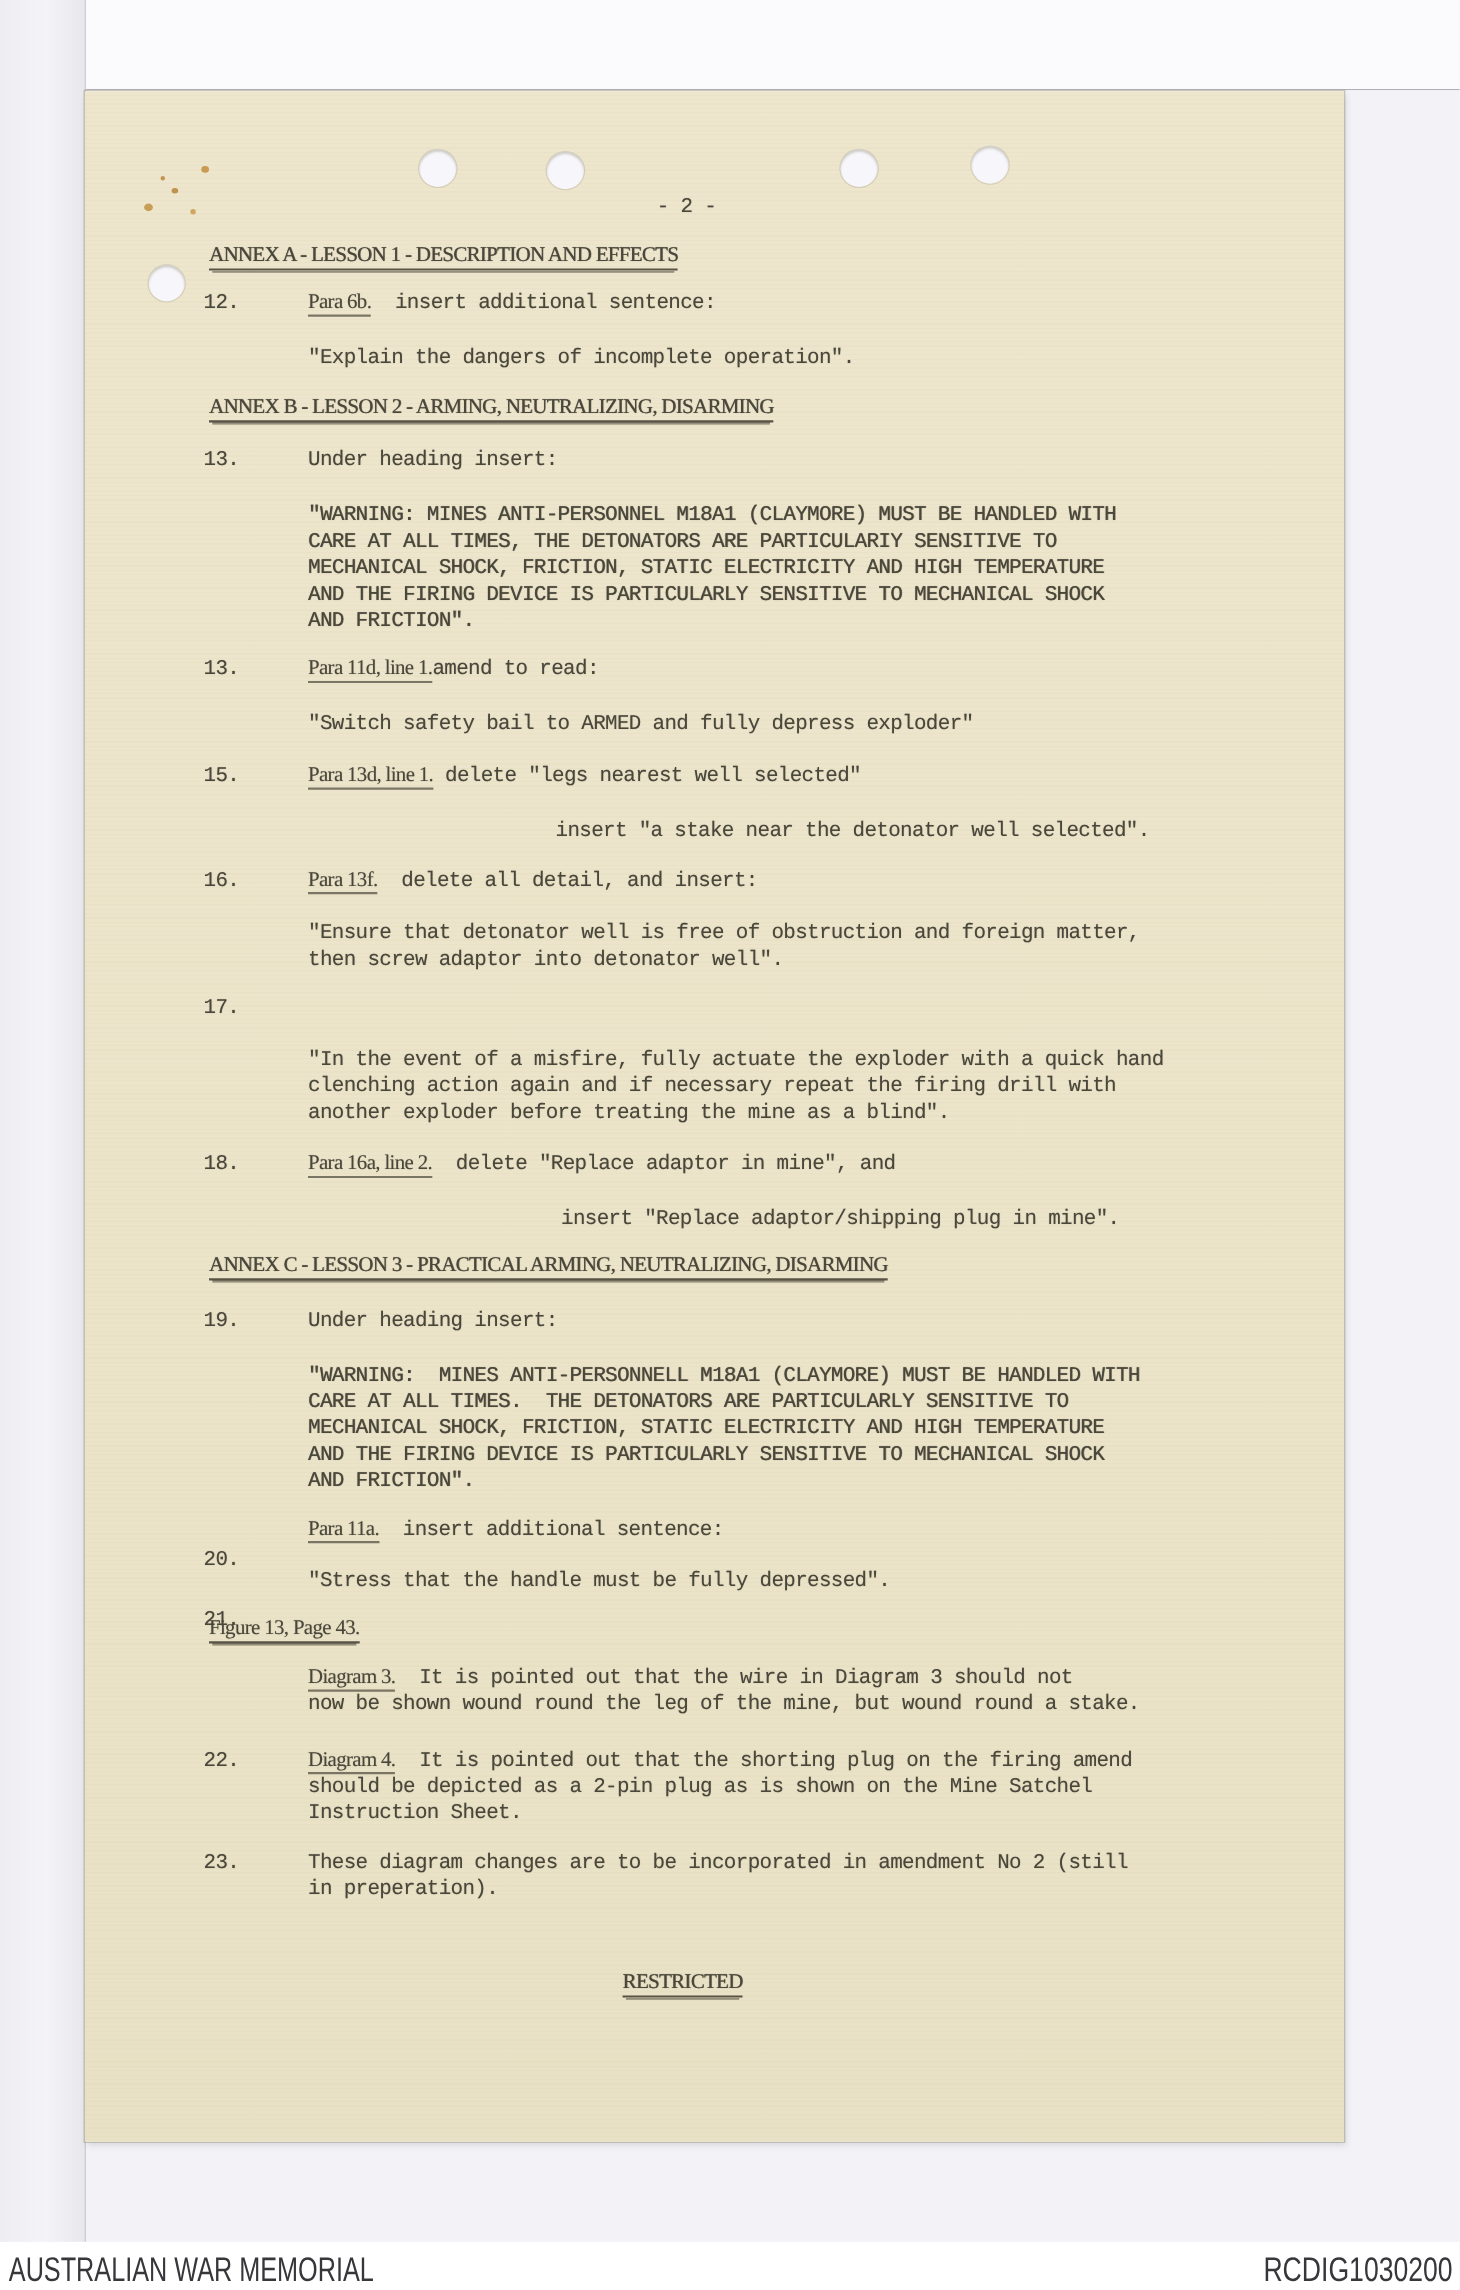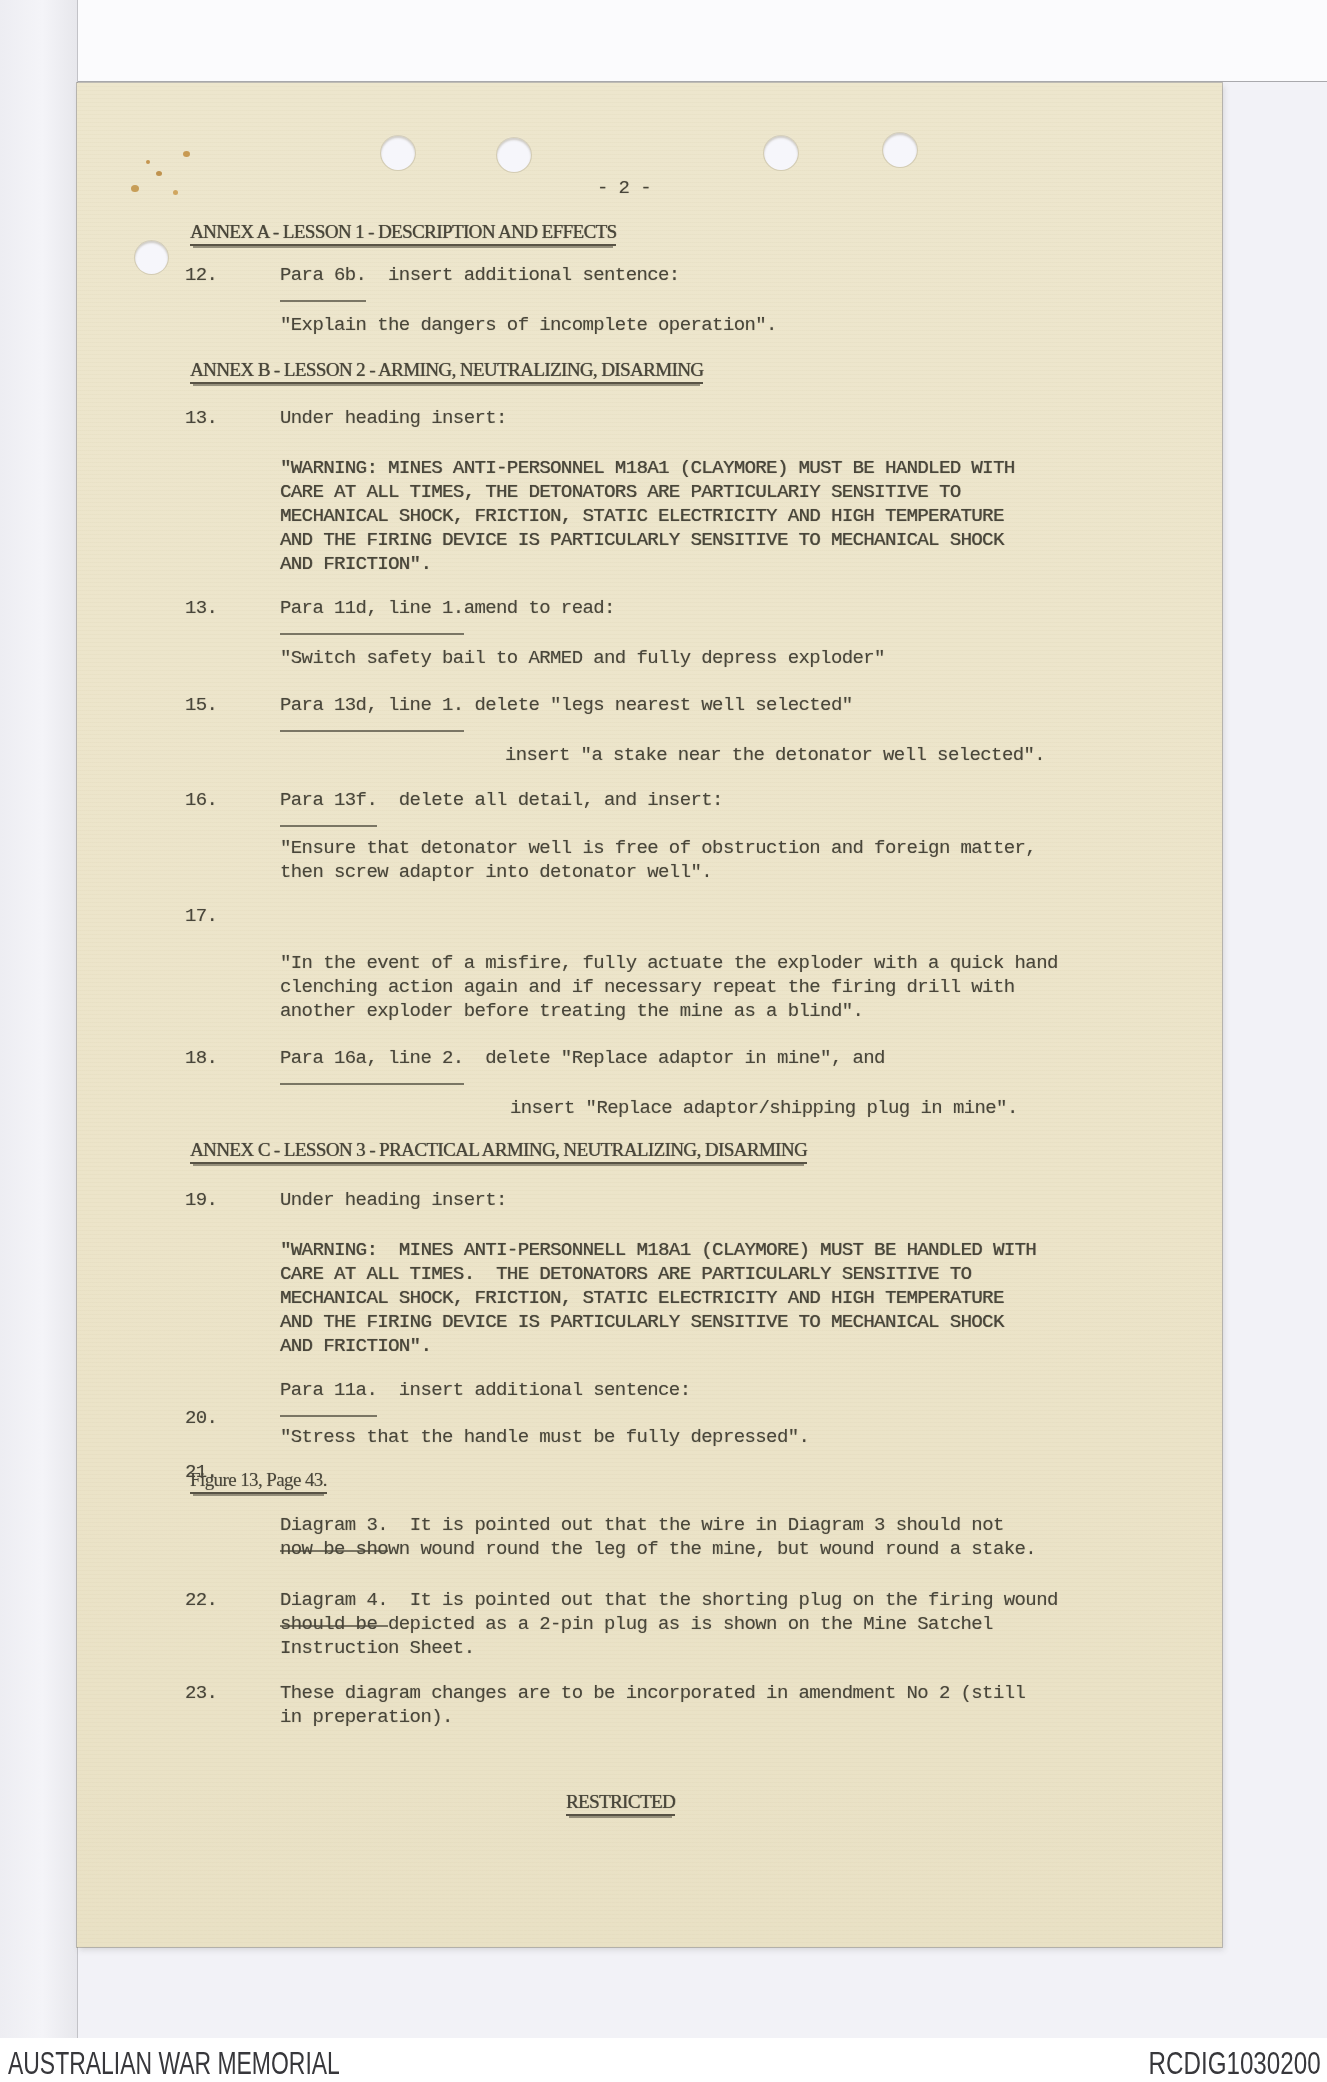--- a/index.html
+++ b/index.html
@@ -23,21 +23,21 @@
     box-shadow:0 0 0 1px rgba(130,125,105,0.45), 2px 3px 6px rgba(90,90,90,0.18);
   }
   
   .tw{position:absolute;white-space:pre;color:#49463a;
     font-family:"Liberation Mono","DejaVu Sans Mono",monospace;
     font-size:19px;line-height:24px;letter-spacing:-0.6px;
     text-shadow:0 0 1px rgba(73,70,58,0.40);}
   .dark{text-shadow:0.5px 0 rgba(73,70,58,0.55), 0 0 1px rgba(73,70,58,0.45);}
   .hu{border-bottom:2px solid rgba(62,58,46,0.85);
       box-shadow:0 5px 0 -3px rgba(62,58,46,0.50);padding-bottom:2px;font-family:Liberation Serif, serif;}
-  .ref{border-bottom:2px solid rgba(62,58,46,0.65);padding-bottom:14px;}
+  .ref{border-bottom:2px solid rgba(62,58,46,0.65);padding-bottom:1px;font-family:Liberation Serif, serif;}
   
   .hole{position:absolute;border-radius:50%;background:#f6f6fb;
     box-shadow:inset 0 2px 2px rgba(120,110,80,0.30), 0 0 0 1px rgba(205,198,172,0.8), 0 -1px 1px rgba(255,255,255,0.7);}
   
   .speck{position:absolute;border-radius:50%;}
   
   .footer-bar{position:absolute;left:0;top:2038px;width:1327px;height:44px;background:#ffffff;}
   .awm{position:absolute;left:8px;top:2046px;font-size:31px;color:#37373b;
     transform:scaleX(0.74);transform-origin:left center;letter-spacing:0px;white-space:pre;}
   .rcdig{position:absolute;right:6px;top:2046px;font-size:31px;color:#37373b;
@@ -118,21 +118,21 @@
   <div class="tw" style="left:185px;top:1406px">20.</div>
   <div class="tw" style="left:280px;top:1378px"><span class="ref">Para 11a.</span><span>  insert additional sentence:</span></div>
   <div class="tw" style="left:280px;top:1425px">"Stress that the handle must be fully depressed".</div>
 
   <div class="tw" style="left:190px;top:1468px"><span class="hu">Figure 13, Page 43.</span></div>
 
   <div class="tw" style="left:185px;top:1460px">21.</div>
   <div class="tw" style="left:280px;top:1513px"><span class="ref">Diagram 3.</span><span>  It is pointed out that the wire in Diagram 3 should not</span><div>now be shown wound round the leg of the mine, but wound round a stake.</div></div>
 
   <div class="tw" style="left:185px;top:1588px">22.</div>
-  <div class="tw" style="left:280px;top:1588px"><span class="ref">Diagram 4.</span><span>  It is pointed out that the shorting plug on the firing wound</span><div>should be depicted as a 2-pin plug as is shown on the Mine Satchel
+  <div class="tw" style="left:280px;top:1588px"><span class="ref">Diagram 4.</span><span>  It is pointed out that the shorting plug on the firing amend</span><div>should be depicted as a 2-pin plug as is shown on the Mine Satchel
 Instruction Sheet.</div></div>
 
   <div class="tw" style="left:185px;top:1681px">23.</div>
   <div class="tw" style="left:280px;top:1681px">These diagram changes are to be incorporated in amendment No 2 (still
 in preperation).</div>
 
   <div class="tw dark" style="left:566px;top:1790px"><span class="hu">RESTRICTED</span></div>
 
   <div class="footer-bar"></div>
   <div class="awm">AUSTRALIAN WAR MEMORIAL</div>

